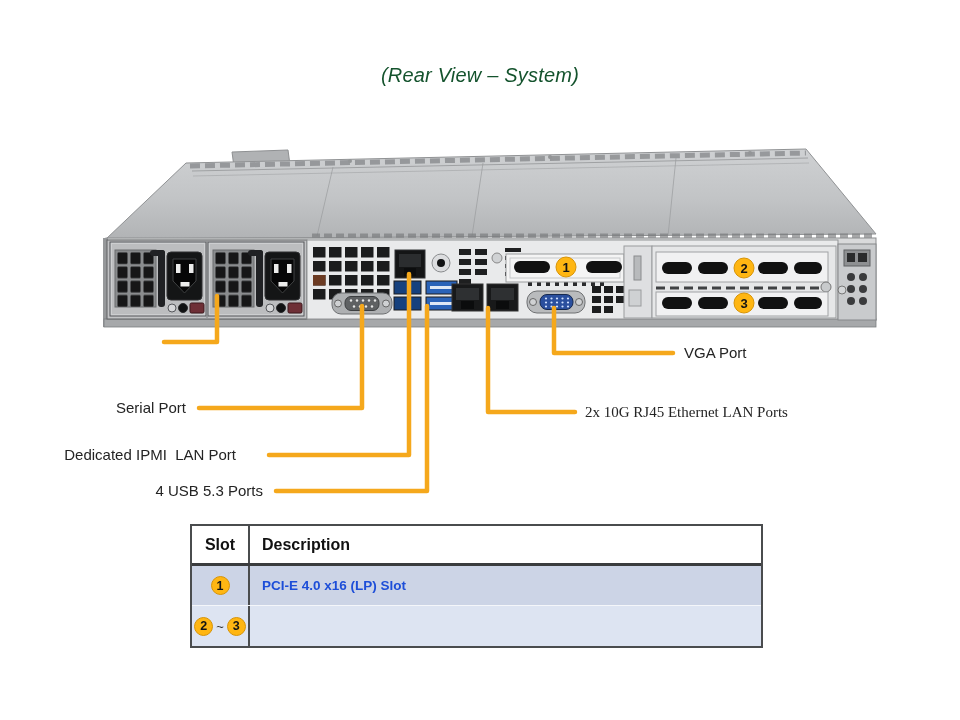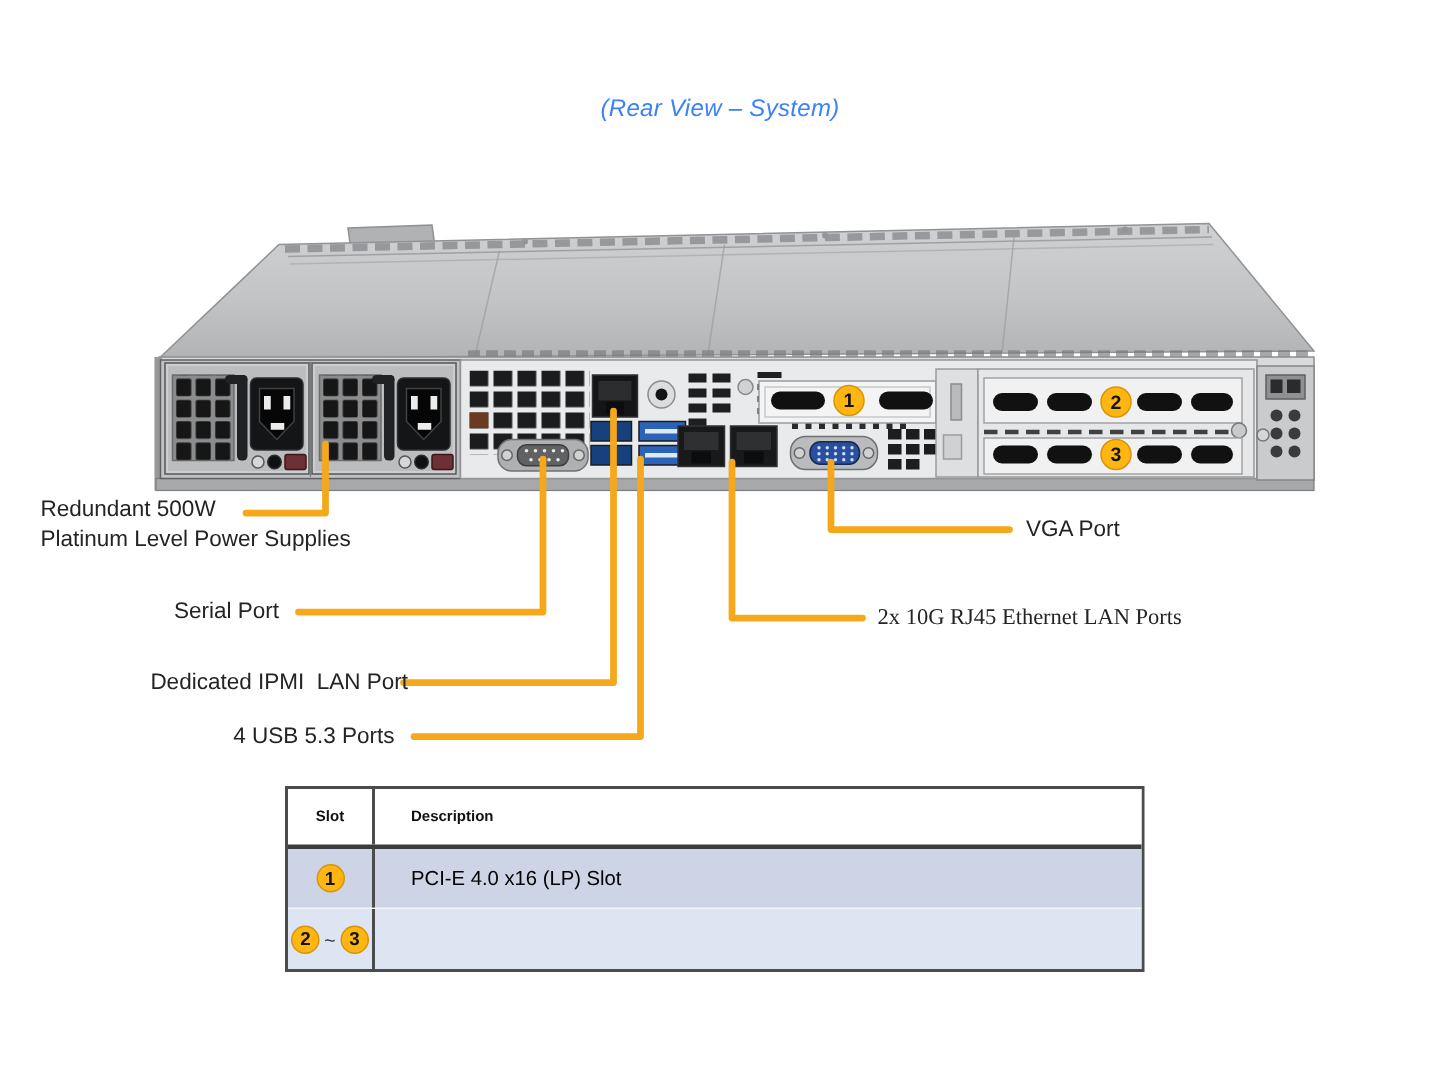--- a/index.html
+++ b/index.html
@@ -2,43 +2,43 @@
 <html style="--callout: #F5A81C; --badge: #FFB612; --badgeBorder: #D89406; --row1Bg: #CCD4E6; --row2Bg: #DDE4F2; --tableBorder: #4A4C4E;"><head>
 <meta charset="utf-8">
 <style>
   html,body{margin:0;padding:0;}
   .page{
     position:relative;width:960px;height:720px;background:#ffffff;overflow:hidden;
     font-family:"Liberation Sans", sans-serif;color:#232323;
   }
   .title{
     position:absolute;left:0;right:0;top:64px;text-align:center;
-    font-style:italic;font-size:16px;color:#3b82f6;letter-spacing:.2px;
+    font-style:italic;font-size:20px;color:#14532d;letter-spacing:.2px;
   }
   .art{position:absolute;left:0;top:0;}
   .callout-label{
     position:absolute;font-size:15px;color:#242424;white-space:nowrap;line-height:20px;
   }
   .align-right{text-align:right;}
   .callout-line{stroke:var(--callout);stroke-width:4.5;fill:none;stroke-linecap:round;stroke-linejoin:round;}
   .badge-circle{fill:var(--badge);stroke:var(--badgeBorder);stroke-width:1;}
   .badge-num{font-family:"Liberation Sans",sans-serif;font-size:13px;font-weight:bold;fill:#141414;}
   
   .slot-table{
     position:absolute;left:190px;top:524px;width:573px;
     border:2px solid var(--tableBorder);background:#fff;box-sizing:border-box;
   }
   .tr{display:flex;height:40px;box-sizing:border-box;}
   .tr .c1{width:58px;flex:0 0 58px;display:flex;align-items:center;justify-content:center;
           border-right:2px solid var(--tableBorder);box-sizing:border-box;gap:3px;}
-  .tr .c2{flex:1;display:flex;align-items:center;padding-left:24px;box-sizing:border-box;}
-  .tr.head{background:#ffffff;border-bottom:3px solid #3a3c3e;font-weight:bold;font-size:10px;color:#111;}
+  .tr .c2{flex:1;display:flex;align-items:center;padding-left:12px;box-sizing:border-box;}
+  .tr.head{background:#ffffff;border-bottom:3px solid #3a3c3e;font-weight:bold;font-size:16px;color:#111;}
   .tr.r1{background:var(--row1Bg);border-bottom:1px solid #f4f6fa;}
   .tr.r2{background:var(--row2Bg);}
-  .cell-text{font-size:13.5px;color:#000000;}
+  .cell-text{font-size:13.5px;color:#1d4ed8;font-weight:bold;}
   .badge{
     display:inline-flex;align-items:center;justify-content:center;
     width:19px;height:19px;border-radius:50%;
     background:var(--badge);border:1px solid var(--badgeBorder);
     font-size:12.5px;font-weight:bold;color:#141414;box-sizing:border-box;
   }
   .tilde{font-size:13px;color:#333;}
 </style>
 </head>
 <body>
@@ -282,26 +282,22 @@
     <g>
       <circle class="badge-circle" cx="744" cy="268" r="10"></circle>
       <text class="badge-num" x="744" y="272.5" text-anchor="middle">2</text>
     </g>
     <g>
       <circle class="badge-circle" cx="744" cy="303" r="10"></circle>
       <text class="badge-num" x="744" y="307.5" text-anchor="middle">3</text>
     </g>
   </svg>
 
-  <div class="callout-label" style="left:27px;top:330px;">
-    <div>Redundant 500W</div>
-    <div>Platinum Level Power Supplies</div>
-  </div>
   <div class="callout-label align-right" style="right:774px;top:398px;">Serial Port</div>
-  <div class="callout-label align-right" style="right:688px;top:445px;text-align:right;">Dedicated IPMI&nbsp; LAN Port</div>
+  <div class="callout-label align-right" style="right:724px;top:445px;text-align:right;">Dedicated IPMI&nbsp; LAN Port</div>
   <div class="callout-label align-right" style="right:697px;top:481px;">4 USB 5.3 Ports</div>
   <div class="callout-label" style="left:684px;top:343px;text-align:right;">VGA Port</div>
   <div class="callout-label" style="left:585px;top:402px;font-family:Liberation Serif, serif;">2x 10G RJ45 Ethernet LAN Ports</div>
 
   <div class="slot-table">
     <div class="tr head">
       <div class="c1">Slot</div>
       <div class="c2">Description</div>
     </div>
     <div class="tr r1">

